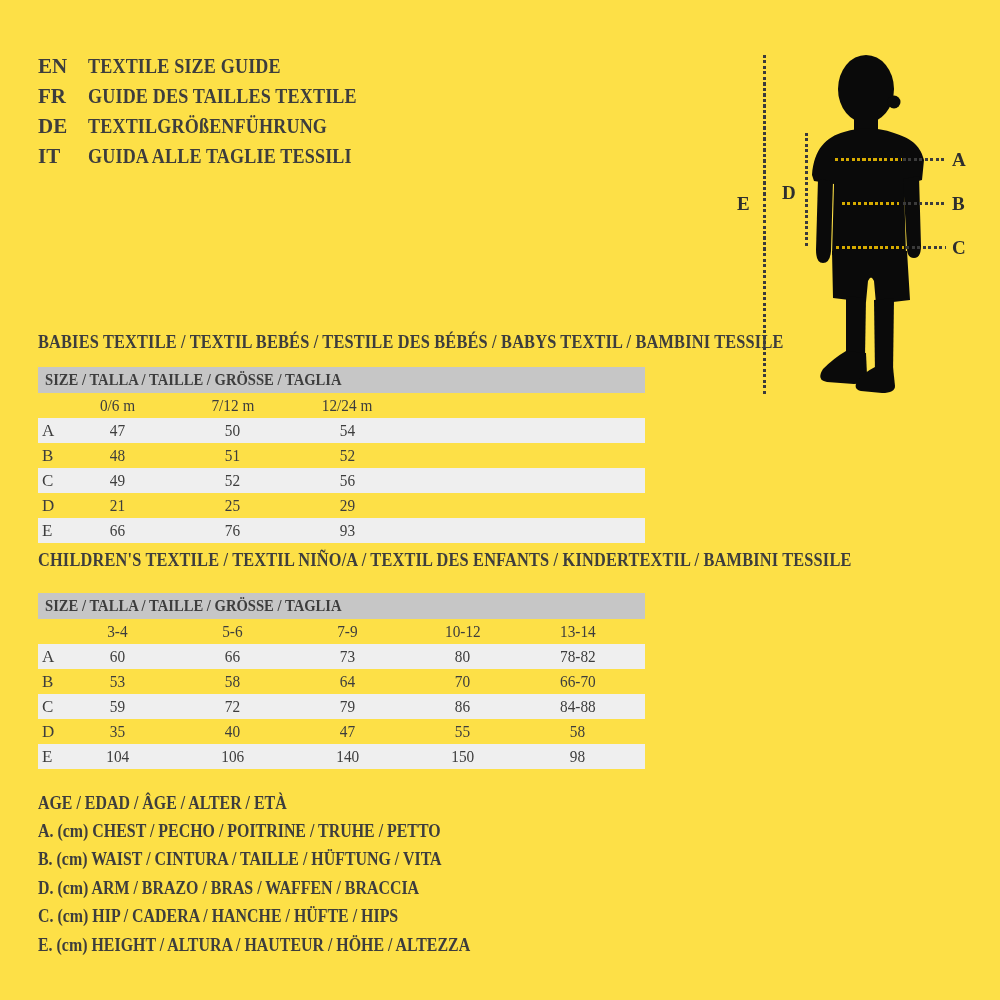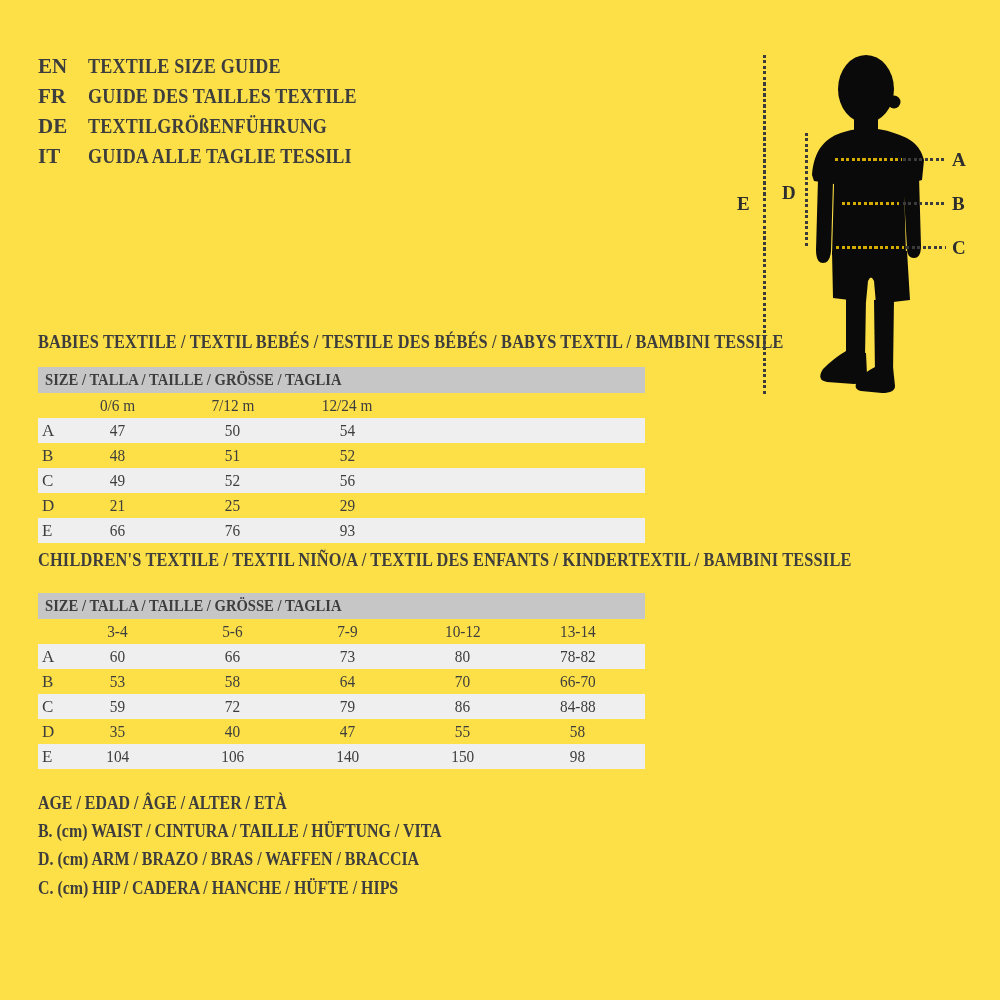--- a/index.html
+++ b/index.html
@@ -248,23 +248,29 @@
         </tr>
       </tbody>
     </table>
   </div>
 
   <div class="legend">
     <div class="legend-line">
         <span class="cond">AGE / EDAD / ÂGE / ALTER / ETÀ</span>
       </div>
     <div class="legend-line">
+        <span class="cond">A. (cm) CHEST / PECHO / POITRINE / TRUHE / PETTO</span>
+      </div>
+    <div class="legend-line">
         <span class="cond">B. (cm) WAIST / CINTURA / TAILLE / HÜFTUNG / VITA</span>
       </div>
     <div class="legend-line">
         <span class="cond">D. (cm) ARM / BRAZO / BRAS / WAFFEN / BRACCIA</span>
       </div>
     <div class="legend-line">
         <span class="cond">C. (cm) HIP / CADERA / HANCHE / HÜFTE / HIPS</span>
       </div>
+    <div class="legend-line">
+        <span class="cond">E. (cm) HEIGHT / ALTURA / HAUTEUR / HÖHE / ALTEZZA</span>
+      </div>
   </div>
 
 </div>
 
 </body></html>

